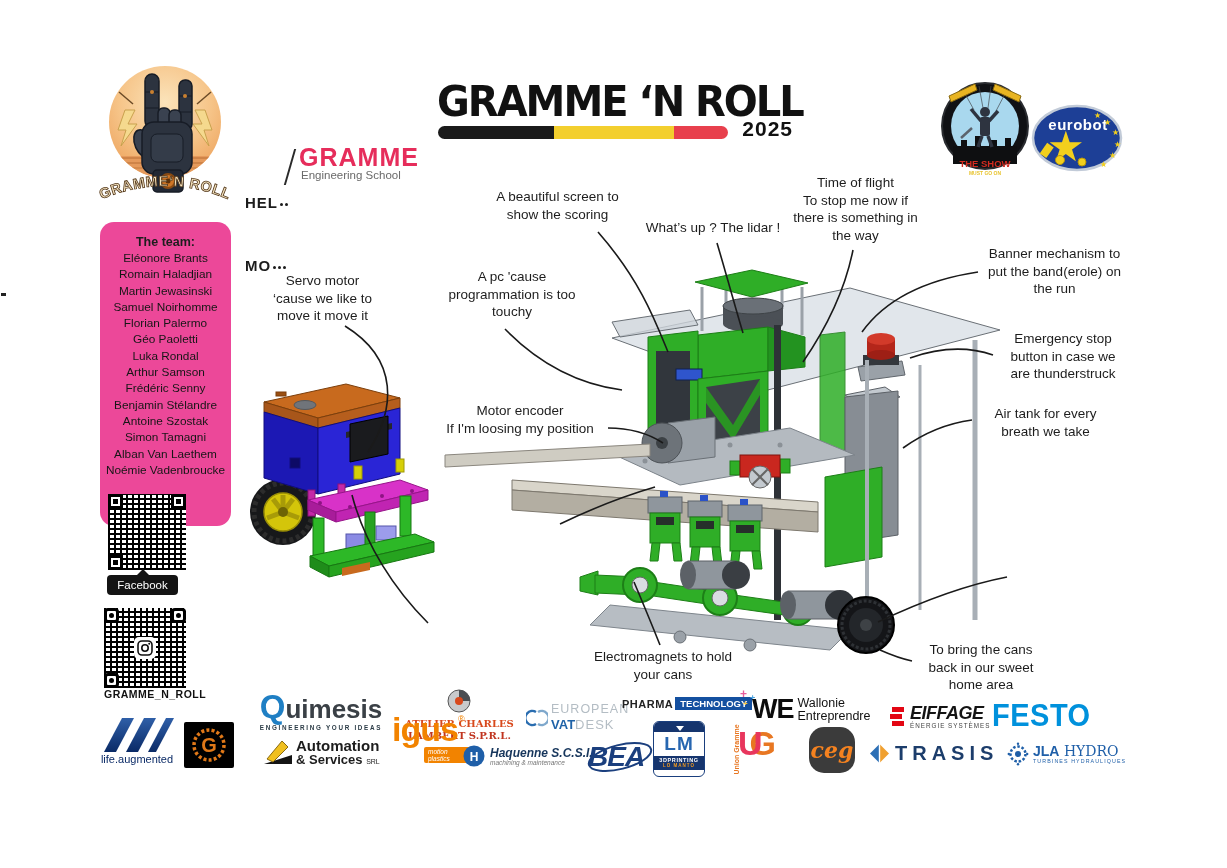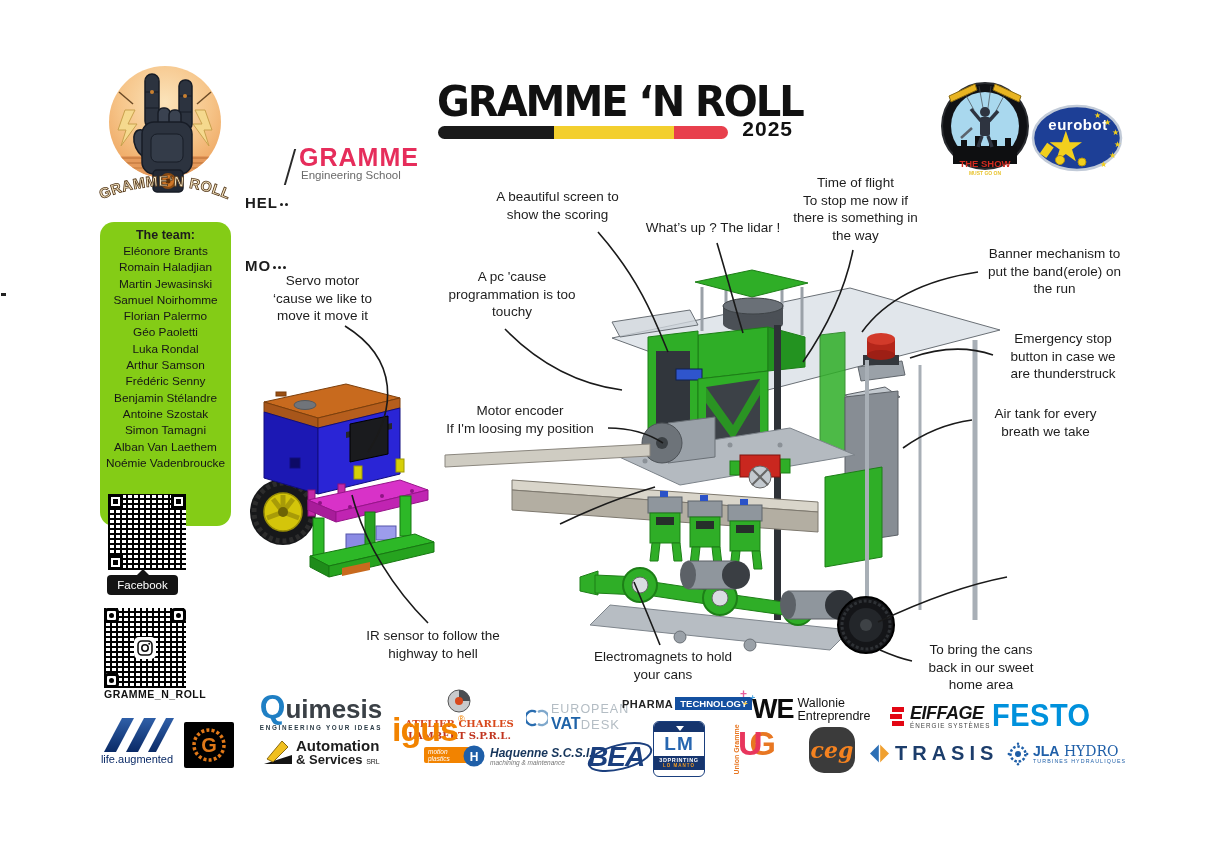--- a/index.html
+++ b/index.html
@@ -18,22 +18,22 @@
   #year{position:absolute;left:723px;top:117px;width:70px;text-align:right;
         font-weight:bold;font-size:21px;color:#111;letter-spacing:1px;}
   
   #helmo{position:absolute;left:245px;top:147px;width:190px;height:44px;}
   .helmo-word{font-size:15px;font-weight:bold;color:#1c1c1c;line-height:15px;letter-spacing:1px;margin-top:48px;}
   .helmo-dot{display:inline-block;width:3px;height:3px;border-radius:50%;background:#1c1c1c;margin-left:2px;vertical-align:middle;}
   #helmo-slash{position:absolute;left:44px;top:2px;width:2px;height:36px;background:#2a2a2a;transform:skewX(-16deg);}
   #helmo-gramme{position:absolute;left:54px;top:-4px;font-size:25px;font-weight:bold;color:#e62d5b;letter-spacing:1px;}
   #helmo-sub{position:absolute;left:56px;top:22px;font-size:11.5px;color:#6a6a6a;}
   
-  #teambox{position:absolute;left:100px;top:222px;width:131px;height:304px;background:#84cc16;
-           border-radius:14px;text-align:center;padding-top:6px;box-sizing:border-box;}
+  #teambox{position:absolute;left:100px;top:222px;width:131px;height:304px;background:#ec4899;
+           border-radius:14px;text-align:center;padding-top:13px;box-sizing:border-box;}
   #teambox .heading{font-size:12.5px;font-weight:bold;margin-bottom:1px;}
   #teambox .member{font-size:11.8px;line-height:16.3px;color:#161616;}
   
   .callout{position:absolute;font-size:13.5px;line-height:1.3;color:#1d1d1d;
            text-align:center;white-space:pre-line;}
   
   .qr{position:absolute;background:
       repeating-linear-gradient(0deg,#000 0 2px,transparent 2px 5px),
       repeating-linear-gradient(90deg,#000 0 2px,#fff 2px 6px);}
   .finder{position:absolute;width:15px;height:15px;border:3px solid #000;background:#fff;box-sizing:border-box;}
@@ -59,21 +59,21 @@
   #sp-automation .srl{font-size:7px;font-weight:normal;}
   #sp-atelier{display:flex;gap:4px;align-items:center;}
   #sp-atelier .l1{font-family:"DejaVu Serif",serif;font-weight:bold;font-size:10px;color:#d8491d;line-height:12px;}
   #sp-atelier .l2{font-family:"DejaVu Serif",serif;font-weight:bold;font-size:10px;color:#c0341f;line-height:12px;}
   #sp-igus .nm{font-size:34px;font-weight:bold;color:#f28300;letter-spacing:-1px;line-height:30px;}
   #sp-igus .reg{font-size:9px;vertical-align:top;color:#f28300;}
   #sp-igus .tagbox{position:absolute;left:32px;top:33px;background:#f28300;color:#fff;font-style:italic;
                    font-size:6.5px;padding:1px 4px;border-radius:2px;}
   #sp-vatdesk{display:flex;gap:3px;align-items:center;}
   #sp-vatdesk .w1{font-size:12.5px;color:#b4bdc4;letter-spacing:1px;line-height:12px;}
-  #sp-vatdesk .vat{font-size:16px;font-weight:bold;color:#1f63a8;}
+  #sp-vatdesk .vat{font-size:13px;font-weight:bold;color:#1f63a8;}
   #sp-vatdesk .desk{font-size:13px;color:#b4bdc4;letter-spacing:1px;}
   #sp-haquenne{display:flex;gap:4px;align-items:center;}
   #sp-haquenne .nm{font-size:12px;font-weight:bold;font-style:italic;color:#17365c;line-height:12px;}
   #sp-haquenne .tag{font-size:6.5px;font-style:italic;color:#777;}
   #sp-pharma{display:flex;align-items:center;gap:2px;}
   #sp-pharma .w1{font-size:11px;font-weight:bold;color:#222;letter-spacing:0.5px;}
   #sp-pharma .w2{font-size:9.5px;font-weight:bold;color:#fff;background:#1450a0;padding:1px 5px;}
   .sparkle{position:absolute;font-weight:bold;}
   #sp-we{display:flex;align-items:center;gap:4px;}
   #sp-we .initials{font-size:27px;font-weight:bold;color:#0c0c0c;letter-spacing:-1px;}
@@ -511,22 +511,20 @@
   <div class="callout" style="left:437px;top:268px;width:150px;">A pc 'cause
 programmation is too
 touchy</div>
   <div class="callout" style="left:993px;top:330px;width:140px;">Emergency stop
 button in case we
 are thunderstruck</div>
   <div class="callout" style="left:430px;top:402px;width:180px;">Motor encoder
 If I'm loosing my position</div>
   <div class="callout" style="left:973px;top:405px;width:145px;">Air tank for every
 breath we take</div>
-  <div class="callout" style="left:342px;top:627px;width:182px;">IR sensor to follow the
-highway to hell</div>
   <div class="callout" style="left:572px;top:648px;width:182px;">Electromagnets to hold
 your cans</div>
   <div class="callout" style="left:910px;top:641px;width:142px;">To bring the cans
 back in our sweet
 home area</div>
 
   <div class="sp" id="sp-quimesis" style="left:257px;top:694px;width:128px;text-align:center;">
     <div class="nm">Quimesis</div>
     <div class="tag">ENGINEERING YOUR IDEAS</div>
   </div>

